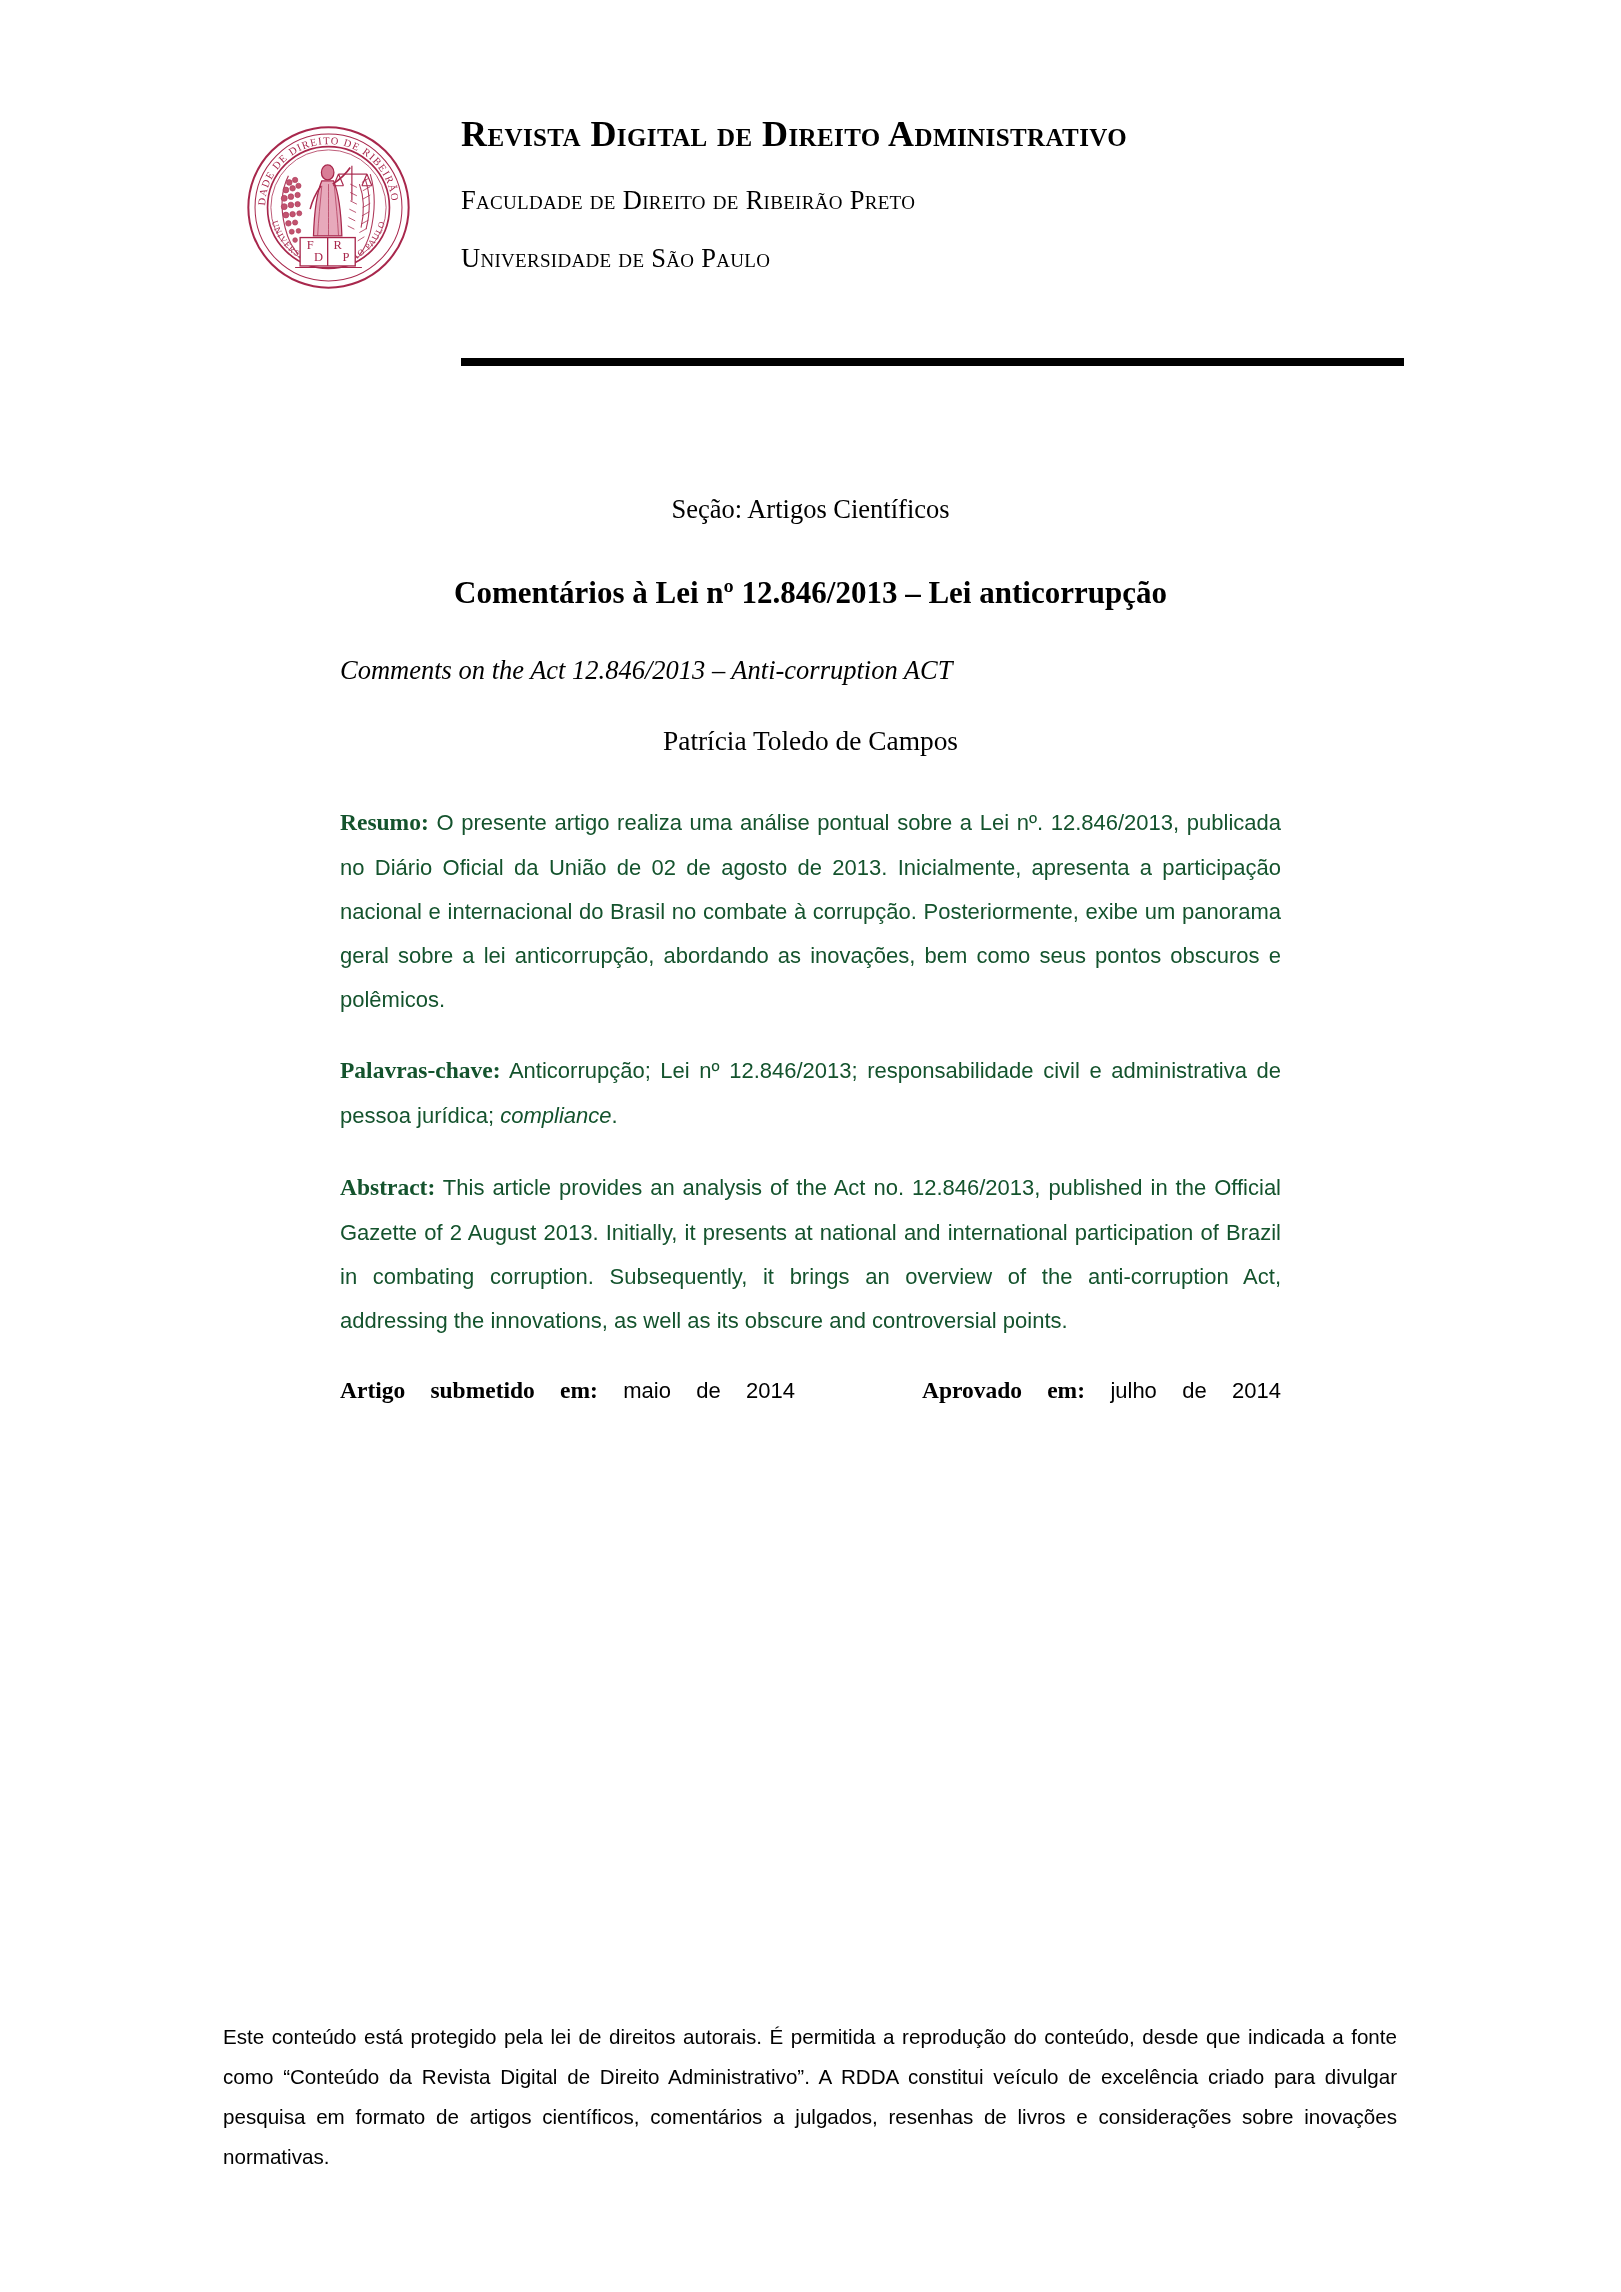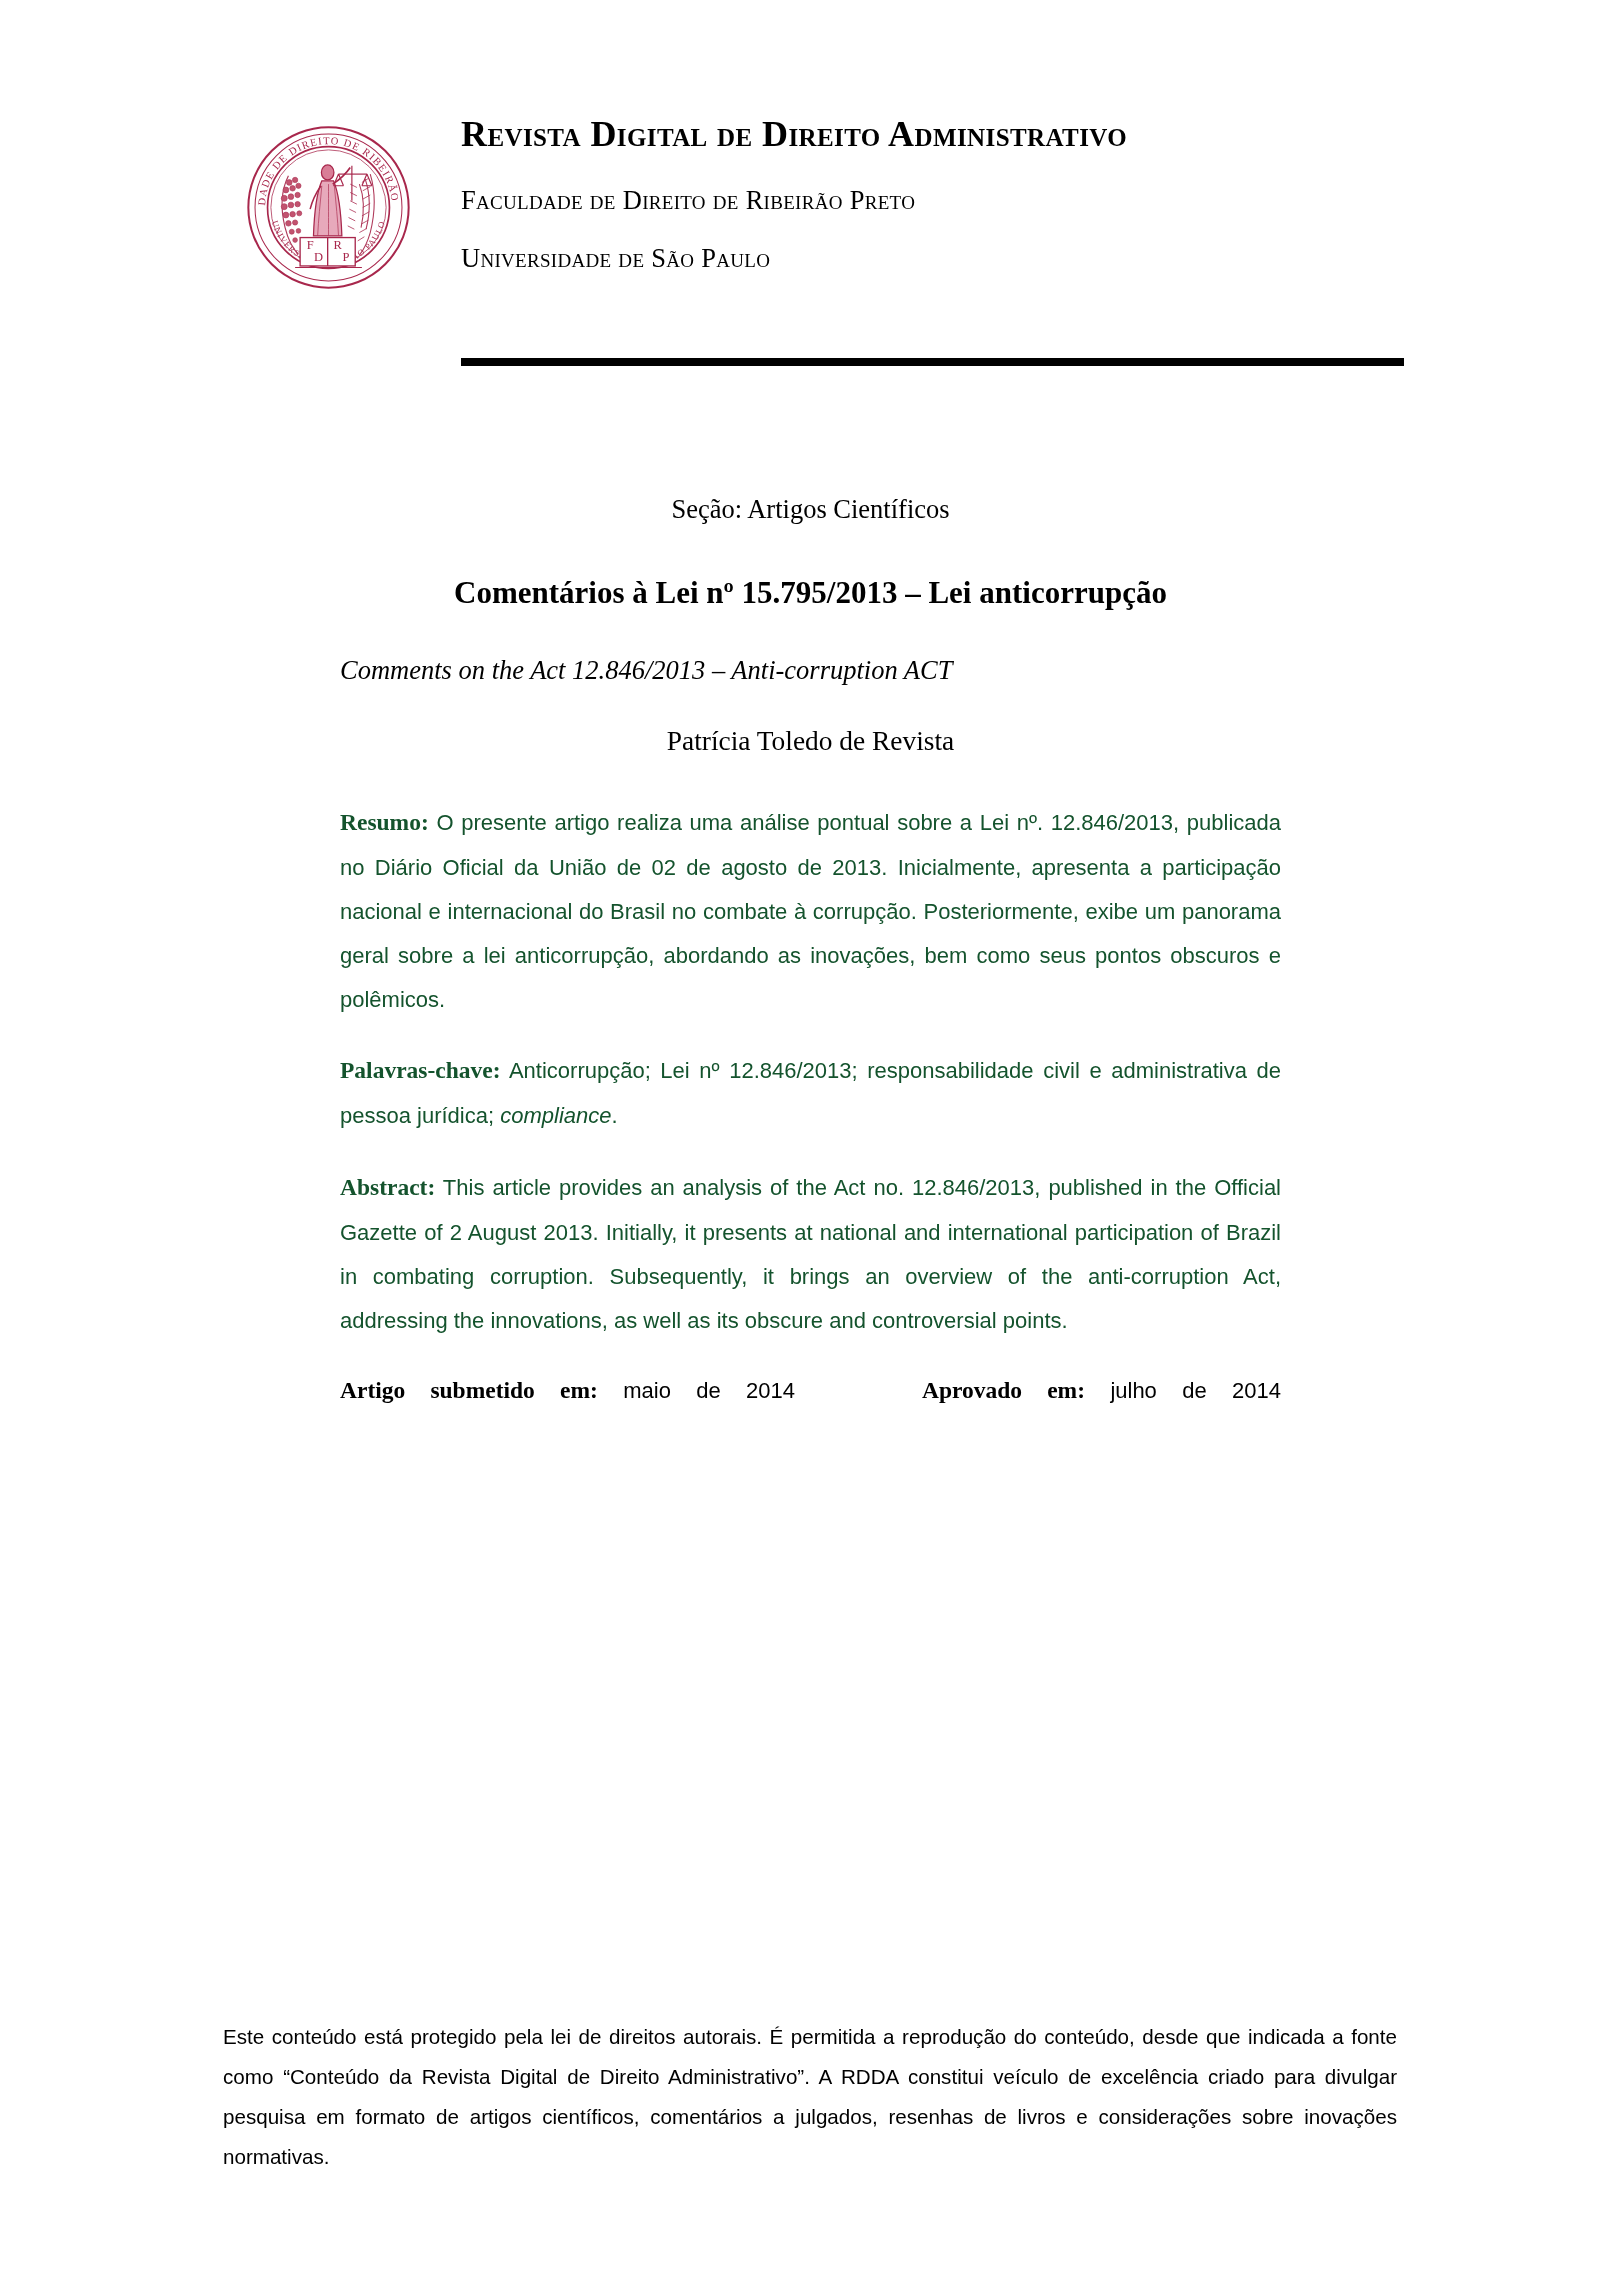--- a/index.html
+++ b/index.html
@@ -281,25 +281,25 @@
       <div class="journal-sub line2">Universidade de São Paulo</div>
     </div>
   </div>
 
   <div class="header-rule"></div>
 
   <div class="content">
 
     <div class="section-label">Seção: Artigos Científicos</div>
 
-    <div class="article-title">Comentários à Lei nº 15.795/2013 – Lei anticorrupção</div>
+    <div class="article-title">Comentários à Lei nº 12.846/2013 – Lei anticorrupção</div>
 
     <div class="article-subtitle">Comments on the Act 12.846/2013 – Anti-corruption ACT</div>
 
-    <div class="author">Patrícia Toledo de Revista</div>
+    <div class="author">Patrícia Toledo de Campos</div>
 
     <p class="abstract-block">
       <span class="lbl">Resumo:</span>
       <span>O presente artigo realiza uma análise pontual sobre a Lei nº. 12.846/2013, publicada no Diário Oficial da União de 02 de agosto de 2013. Inicialmente, apresenta a participação nacional e internacional do Brasil no combate à corrupção. Posteriormente, exibe um panorama geral sobre a lei anticorrupção, abordando as inovações, bem como seus pontos obscuros e polêmicos.</span>
     </p>
 
     <p class="abstract-block">
       <span class="lbl">Palavras-chave:</span>
       <span>Anticorrupção; Lei nº 12.846/2013; responsabilidade civil e administrativa de pessoa jurídica; </span><em>compliance</em><span>.</span>
     </p>

